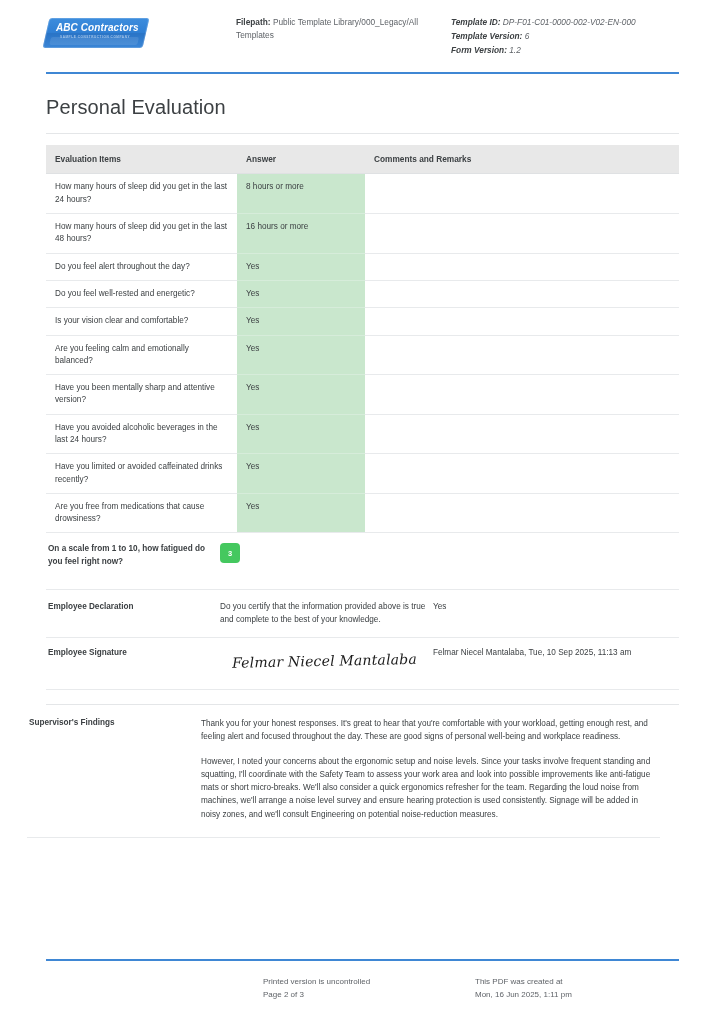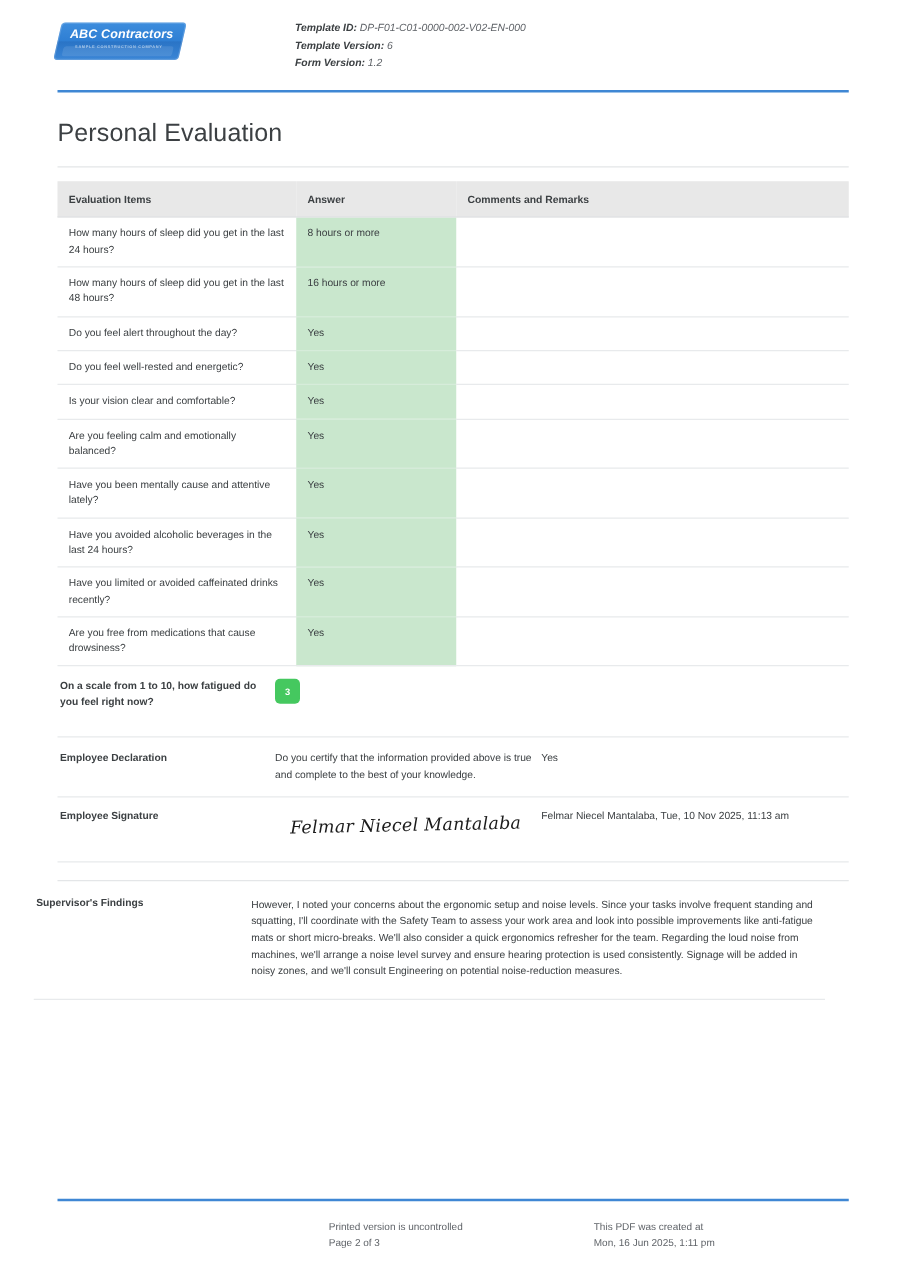--- a/index.html
+++ b/index.html
@@ -237,20 +237,26 @@
 <div class="page">
 
   <div class="header">
     <div class="logo-wrap">
       <div class="logo">
         <div class="logo-text">ABC Contractors</div>
         <div class="logo-sub">SAMPLE CONSTRUCTION COMPANY</div>
       </div>
     </div>
 
+    <div class="meta-col meta-filepath">
+      <div class="meta-line">
+        <span class="meta-label">Filepath:</span>
+        <span>Public Template Library/000_Legacy/All Templates</span>
+      </div>
+    </div>
 
     <div class="meta-col meta-ids">
       <div class="meta-line">
         <span class="meta-label">Template ID:</span>
         <span>DP-F01-C01-0000-002-V02-EN-000</span>
       </div>
       <div class="meta-line">
         <span class="meta-label">Template Version:</span>
         <span>6</span>
       </div>
@@ -304,21 +310,21 @@
           <td>Is your vision clear and comfortable?</td>
           <td class="ans">Yes</td>
           <td></td>
         </tr>
         <tr>
           <td>Are you feeling calm and emotionally balanced?</td>
           <td class="ans">Yes</td>
           <td></td>
         </tr>
         <tr>
-          <td>Have you been mentally cause and attentive lately?</td>
+          <td>Have you been mentally sharp and attentive version?</td>
           <td class="ans">Yes</td>
           <td></td>
         </tr>
         <tr>
           <td>Have you avoided alcoholic beverages in the last 24 hours?</td>
           <td class="ans">Yes</td>
           <td></td>
         </tr>
         <tr>
           <td>Have you limited or avoided caffeinated drinks recently?</td>
@@ -343,28 +349,29 @@
 
   <div class="kv">
     <div class="kv-label">Employee Declaration</div>
     <div class="kv-mid">Do you certify that the information provided above is true and complete to the best of your knowledge.</div>
     <div class="kv-right">Yes</div>
   </div>
 
   <div class="kv sig-row">
     <div class="kv-label">Employee Signature</div>
     <div class="signature">Felmar Niecel Mantalaba</div>
-    <div class="kv-right">Felmar Niecel Mantalaba, Tue, 10 Nov 2025, 11:13 am</div>
+    <div class="kv-right">Felmar Niecel Mantalaba, Tue, 10 Sep 2025, 11:13 am</div>
   </div>
 
   <div class="rule-light"></div>
 
   <div class="findings">
     <div class="findings-label">Supervisor's Findings</div>
     <div class="findings-body" id="findings-body">
+        <p>Thank you for your honest responses. It's great to hear that you're comfortable with your workload, getting enough rest, and feeling alert and focused throughout the day. These are good signs of personal well-being and workplace readiness.</p>
         <p>However, I noted your concerns about the ergonomic setup and noise levels. Since your tasks involve frequent standing and squatting, I'll coordinate with the Safety Team to assess your work area and look into possible improvements like anti-fatigue mats or short micro-breaks. We'll also consider a quick ergonomics refresher for the team. Regarding the loud noise from machines, we'll arrange a noise level survey and ensure hearing protection is used consistently. Signage will be added in noisy zones, and we'll consult Engineering on potential noise-reduction measures.</p>
       </div>
   </div>
 
   <div class="footer-rule"></div>
   <div class="footer">
     <div class="footer-left">
       <div>Printed version is uncontrolled</div>
       <div>Page 2 of 3</div>
     </div>

